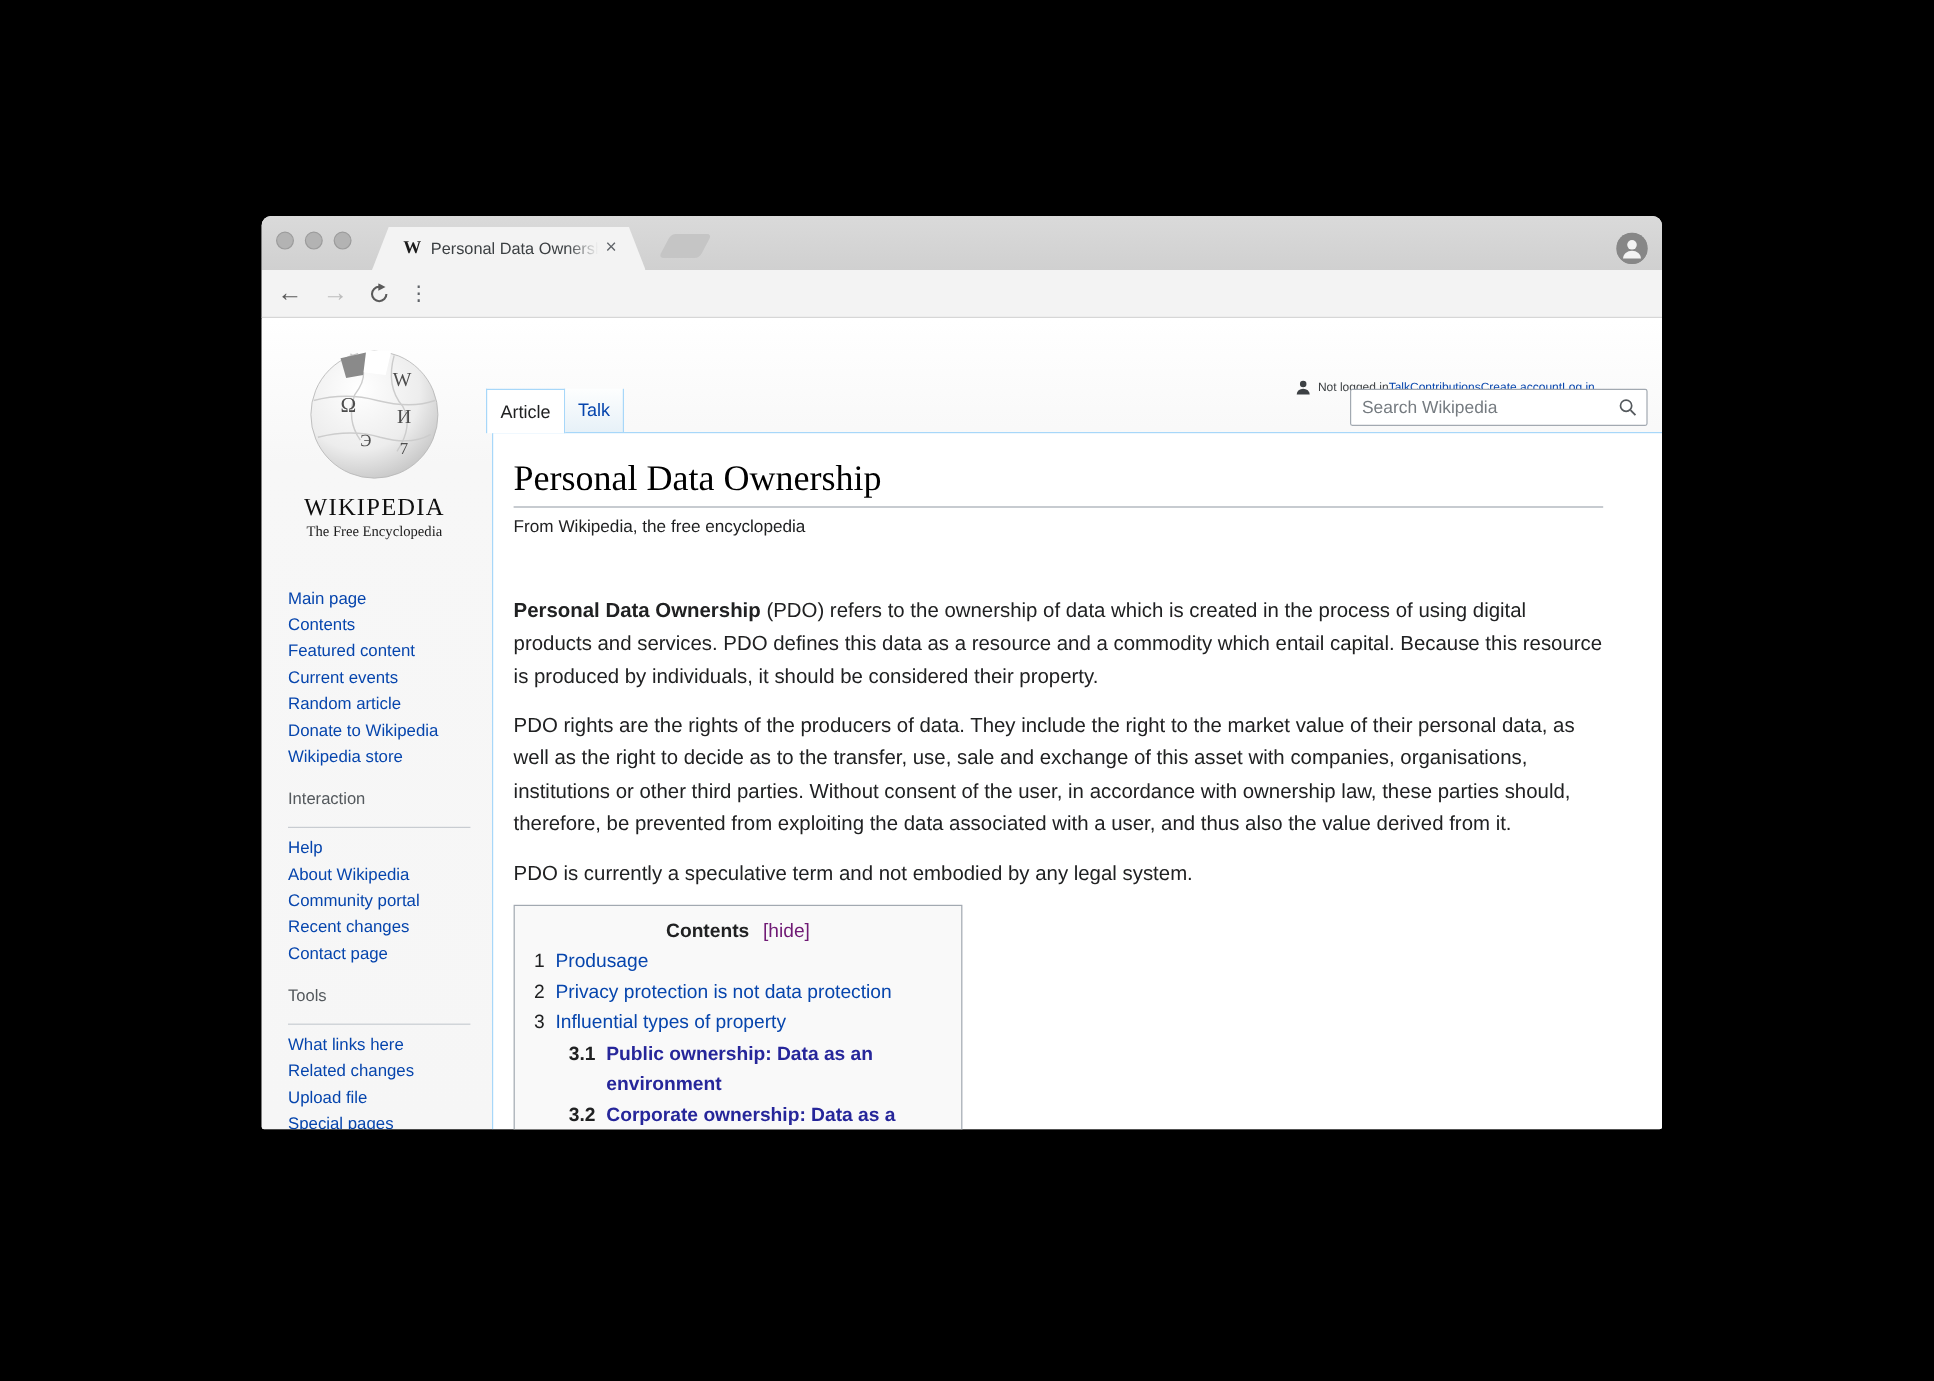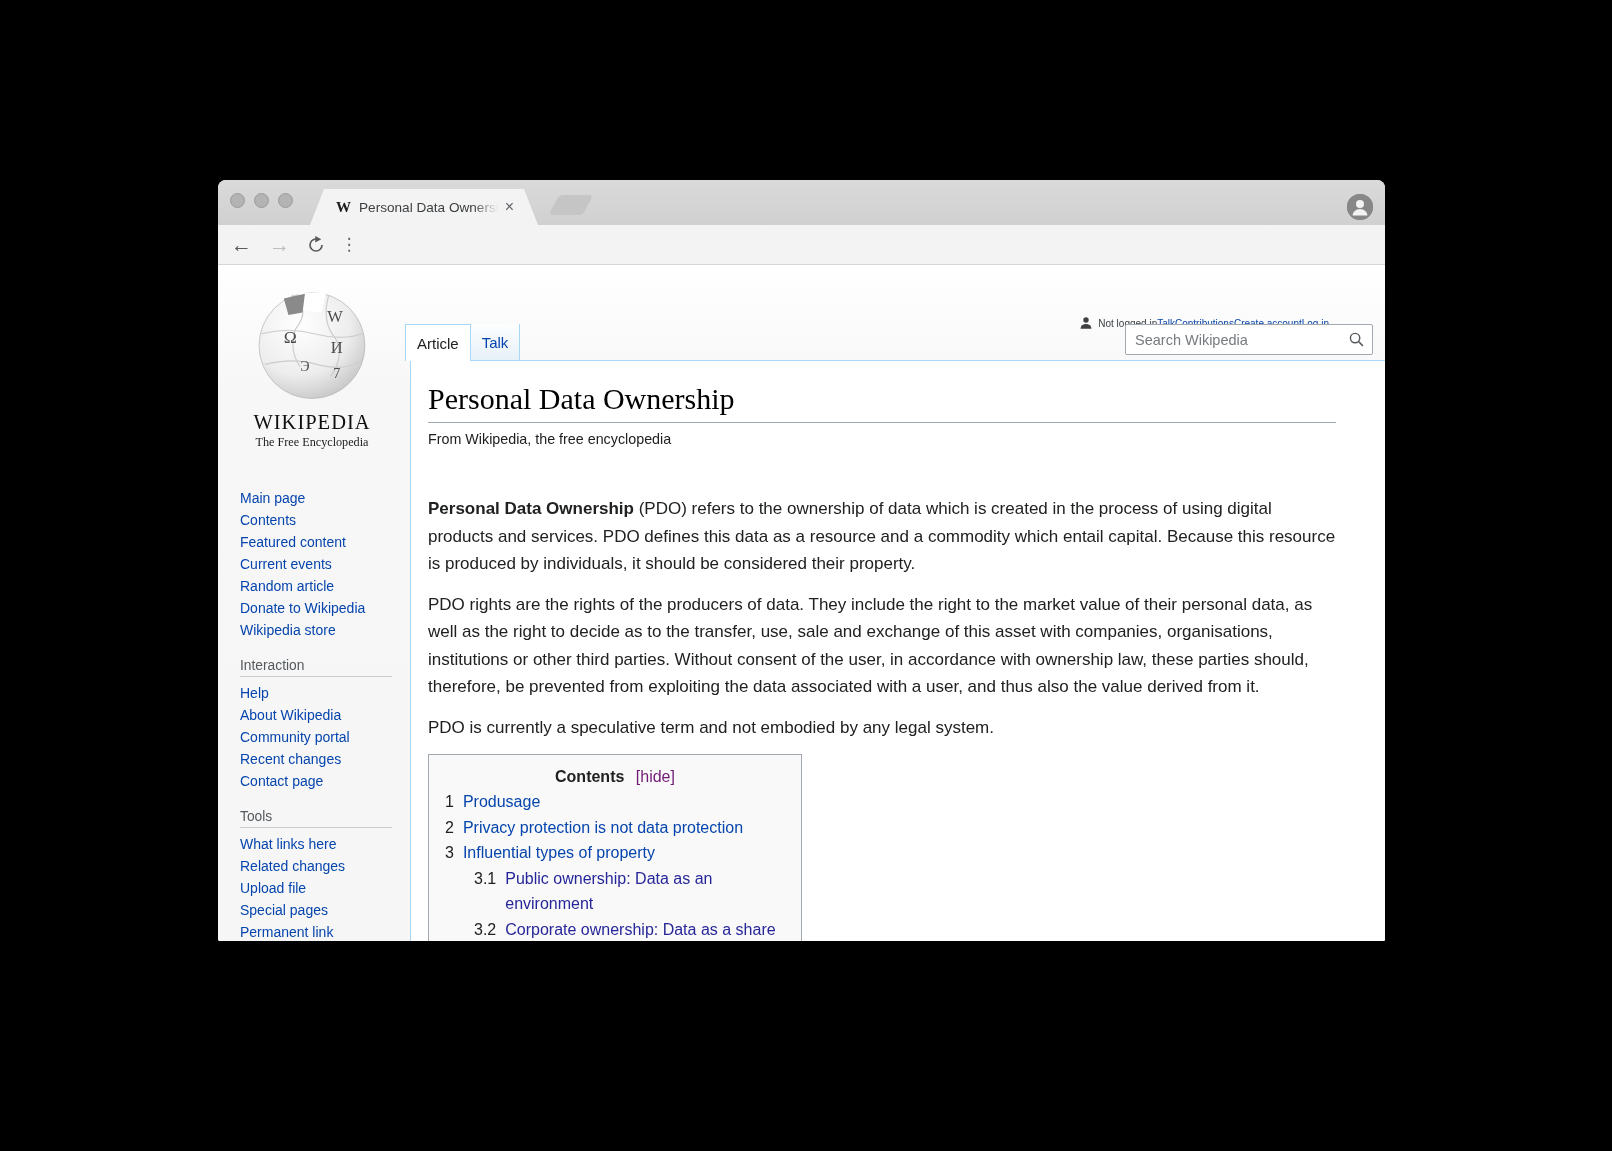--- a/index.html
+++ b/index.html
@@ -68,40 +68,40 @@
                       font-family:"Liberation Sans","DejaVu Sans",sans-serif; background:transparent; }
   .search-box input::placeholder { color:#757b80; opacity:1; }
 
   .logo-block { position:absolute; left:26px; top:16px; width:136px; text-align:center; }
   .wordmark { font-family:"Liberation Serif","DejaVu Serif",serif; font-size:20.5px; letter-spacing:1px;
               color:#0f0f0f; margin-top:5px; }
   .tagline { font-family:"Liberation Serif","DejaVu Serif",serif; font-size:12.2px; color:#1c1c1c; margin-top:1px; }
 
   .side-nav { position:absolute; left:22px; top:221px; width:152px; font-size:14px; }
   .side-link { line-height:22px; color:#0645ad; white-space:nowrap; }
-  .side-heading { margin-top:17px; margin-bottom:5px; padding-bottom:3px; color:#54595d;
+  .side-heading { margin-top:17px; margin-bottom:5px; padding-bottom:16px; color:#54595d;
                   font-size:13.8px; border-bottom:1px solid #c8ccd1; }
 
   .content { position:absolute; left:192px; top:94px; right:0; bottom:0; background:#fff;
              border-top:1px solid #a7d7f9; border-left:1px solid #a7d7f9; padding:21px 0 0 17px; }
   .h1 { font-family:"Liberation Serif","DejaVu Serif",serif; font-weight:400; font-size:30px;
         color:#000; width:908px; padding-bottom:6px; border-bottom:1px solid #a2a9b1; line-height:34px; }
   .subtitle { font-size:14.3px; color:#202122; margin-top:8px; }
   .article-body { width:910px; margin-top:48px; font-size:17px; line-height:27.5px; color:#202122; }
   .article-body p { margin-bottom:13px; }
 
   .toc { width:374px; border:1px solid #a2a9b1; background:#f9f9f9; padding:10px 16px 20px;
          margin-top:4px; font-size:16px; }
   .toc-title-row { text-align:center; line-height:24px; }
   .toc-title { font-weight:bold; color:#202122; }
   .toc-hide { color:#701a75; margin-left:7px; }
   .toc-row { display:flex; line-height:25.5px; }
   .toc-row .num { color:#202122; margin-right:9px; }
   .toc-row .lbl { color:#0645ad; }
-  .toc-row.sub { padding-left:29px; }
+  .toc-row.sub { padding-left:29px;font-weight:bold; }
   .toc-row.sub .lbl { color:#26269a; }
 </style>
 </head>
 <body>
 
 <div class="window">
 
   <div class="tabstrip">
     <div class="lights">
       <span class="light"></span>

